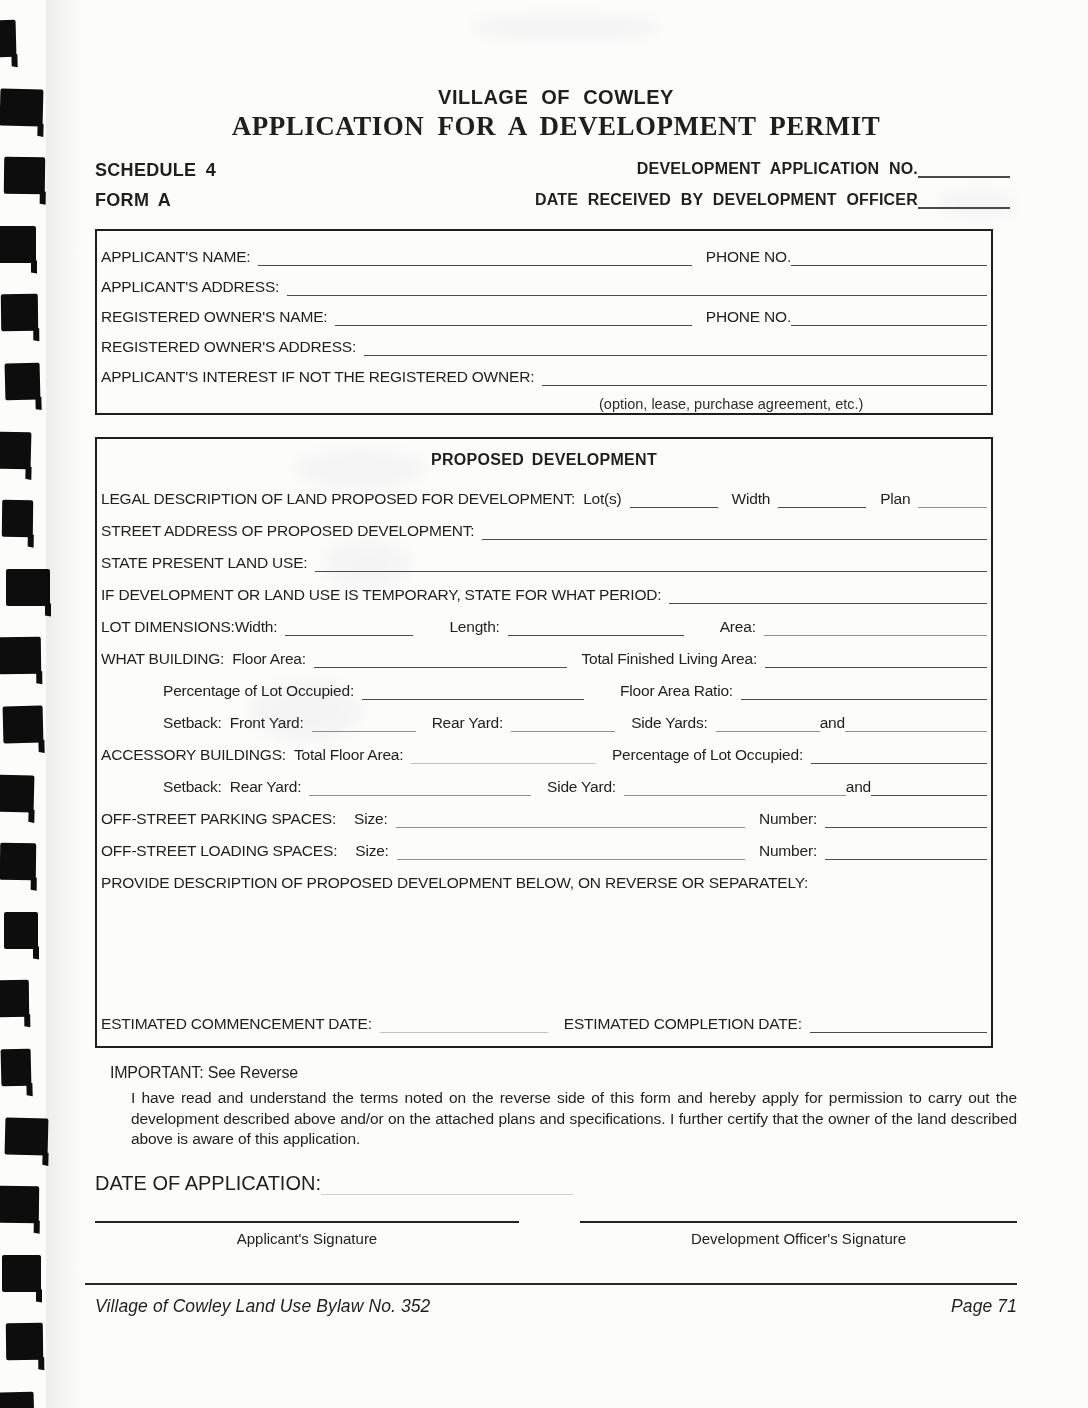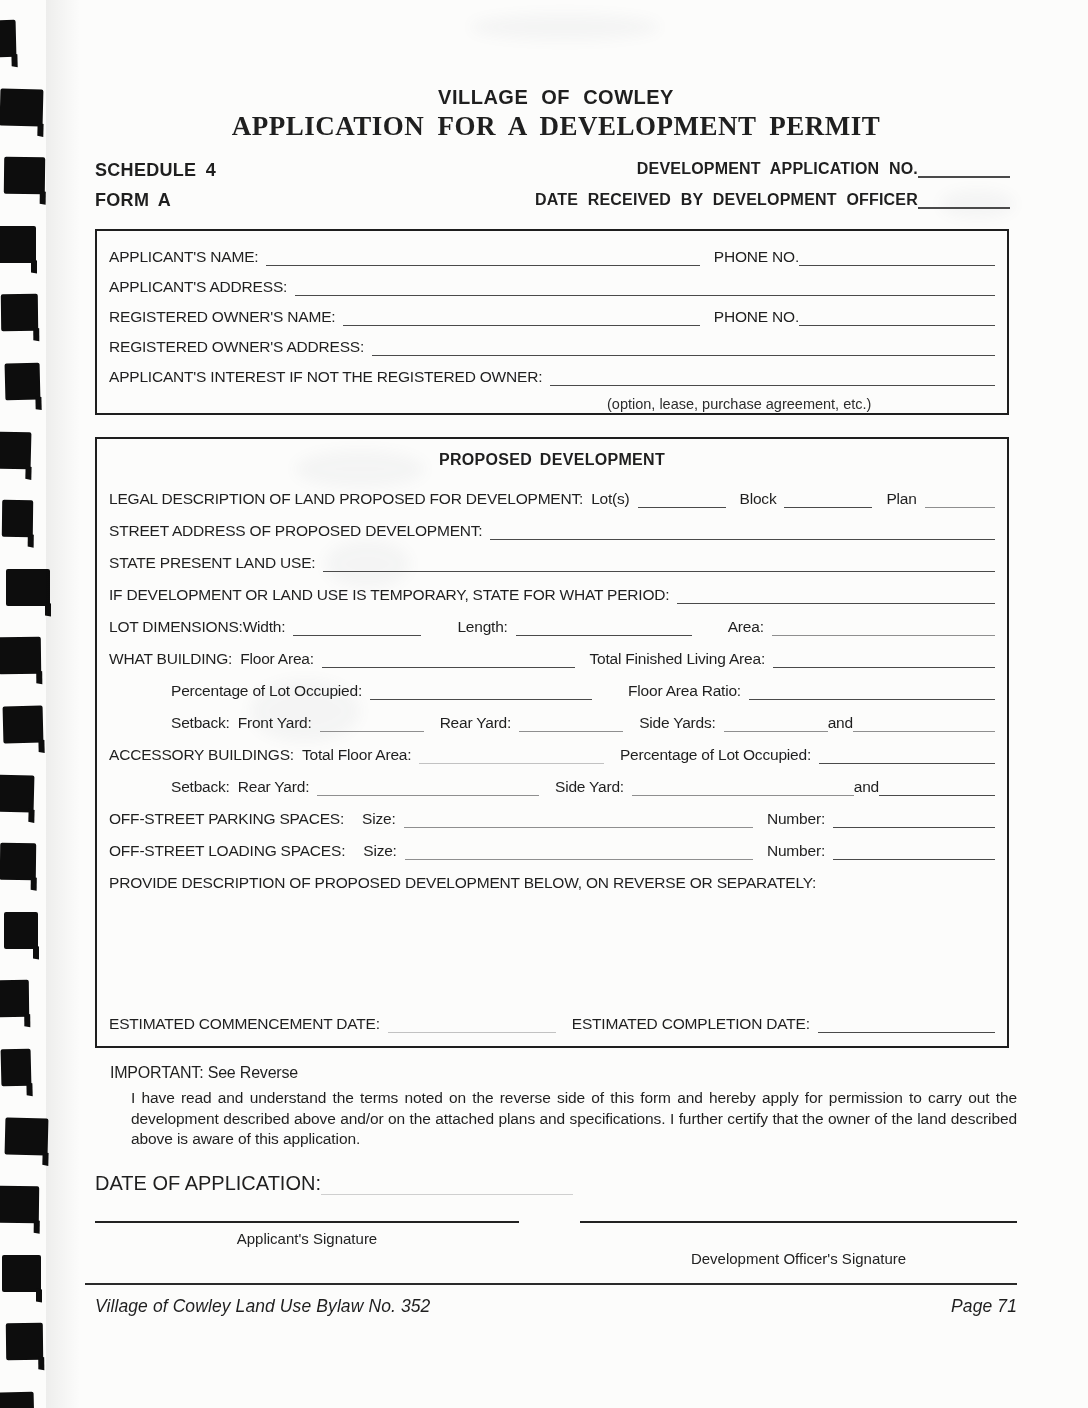--- a/index.html
+++ b/index.html
@@ -32,38 +32,38 @@
   #title{position:absolute;top:111px;left:95px;width:922px;text-align:center;
     font-family:"Liberation Serif","DejaVu Serif",serif;font-size:27px;font-weight:bold;
     letter-spacing:0.5px;word-spacing:6px;}
   #schedule{position:absolute;top:160px;left:95px;font-size:18px;font-weight:bold;letter-spacing:0.3px;word-spacing:4px;}
   #form-a{position:absolute;top:190px;left:95px;font-size:18px;font-weight:bold;letter-spacing:0.3px;word-spacing:4px;}
   .hdr-right{position:absolute;right:78px;display:flex;align-items:flex-end;font-size:16px;font-weight:bold;word-spacing:5px;letter-spacing:0.2px;}
   #app-no-row{top:160px;}
   #date-recv-row{top:191px;}
   .hdr-right .u{width:92px;border-bottom-width:2px;}
   
-  .formbox{position:absolute;left:95px;width:886px;border:2px solid #1e1e1e;padding:0 12px;background:transparent;}
+  .formbox{position:absolute;left:95px;width:886px;border:2px solid #1e1e1e;padding:0 4px;background:transparent;}
   #box1{top:229px;height:182px;}
   #box1 .row{margin-bottom:11px;}
   #box1 .row:first-child{margin-top:16px;}
   #box2{top:437px;height:607px;display:flex;flex-direction:column;}
   #box2 .row{margin-bottom:13px;flex:0 0 auto;}
   #box2-title{text-align:center;font-size:16px;font-weight:bold;letter-spacing:0.3px;word-spacing:3px;margin:12px 0 20px 0;flex:0 0 auto;}
   #hint-row{padding-left:498px;font-size:14.5px;color:#2c2c2c;margin-top:-1px;}
   #est-row{margin-top:auto;margin-bottom:9px;}
   
   #important{position:absolute;top:1064px;left:110px;font-size:16px;font-weight:normal;letter-spacing:-0.2px;}
   #declaration{position:absolute;top:1088px;left:131px;width:886px;font-size:15.5px;line-height:20.5px;text-align:justify;letter-spacing:-0.1px;}
   #date-app{position:absolute;top:1172px;left:95px;display:flex;align-items:flex-end;font-size:20px;}
   #date-app .u{width:252px;border-bottom:1.5px solid #cfcfcf;}
   #sig-area{position:absolute;top:1221px;left:95px;width:922px;display:flex;justify-content:space-between;}
   .sig-col{display:flex;flex-direction:column;}
   .sig-col.left{width:424px;}
-  .sig-col.right{width:437px;gap:20px;}
+  .sig-col.right{width:437px;}
   .sig-line{border-top:2px solid #222;height:0;}
   .sig-cap{text-align:center;font-size:15px;margin-top:7px;color:#222;}
   #divider{position:absolute;top:1283px;left:85px;width:932px;height:2px;background:#2a2a2a;}
   #footer{position:absolute;top:1296px;left:95px;width:922px;display:flex;justify-content:space-between;
     font-style:italic;font-size:17.5px;letter-spacing:0.1px;}
 </style>
 </head>
 <body>
 
 <div id="binding">
@@ -139,21 +139,21 @@
   <div id="hint-row">(option, lease, purchase agreement, etc.)</div>
 </div>
 
 <div class="formbox" id="box2">
   <div id="box2-title">PROPOSED DEVELOPMENT</div>
 
   <div class="row">
     <span class="lbl">LEGAL DESCRIPTION OF LAND PROPOSED FOR DEVELOPMENT:</span>
     <span class="lbl ml8">Lot(s)</span>
     <span class="u ml8" style="width:88px;"></span>
-    <span class="lbl ml14">Block</span>
+    <span class="lbl ml14">Width</span>
     <span class="u ml8" style="width:88px;"></span>
     <span class="lbl ml14">Plan</span>
     <span class="u grow semi ml8"></span>
   </div>
 
   <div class="row">
     <span class="lbl">STREET ADDRESS OF PROPOSED DEVELOPMENT:</span>
     <span class="u grow ml8"></span>
   </div>
 

